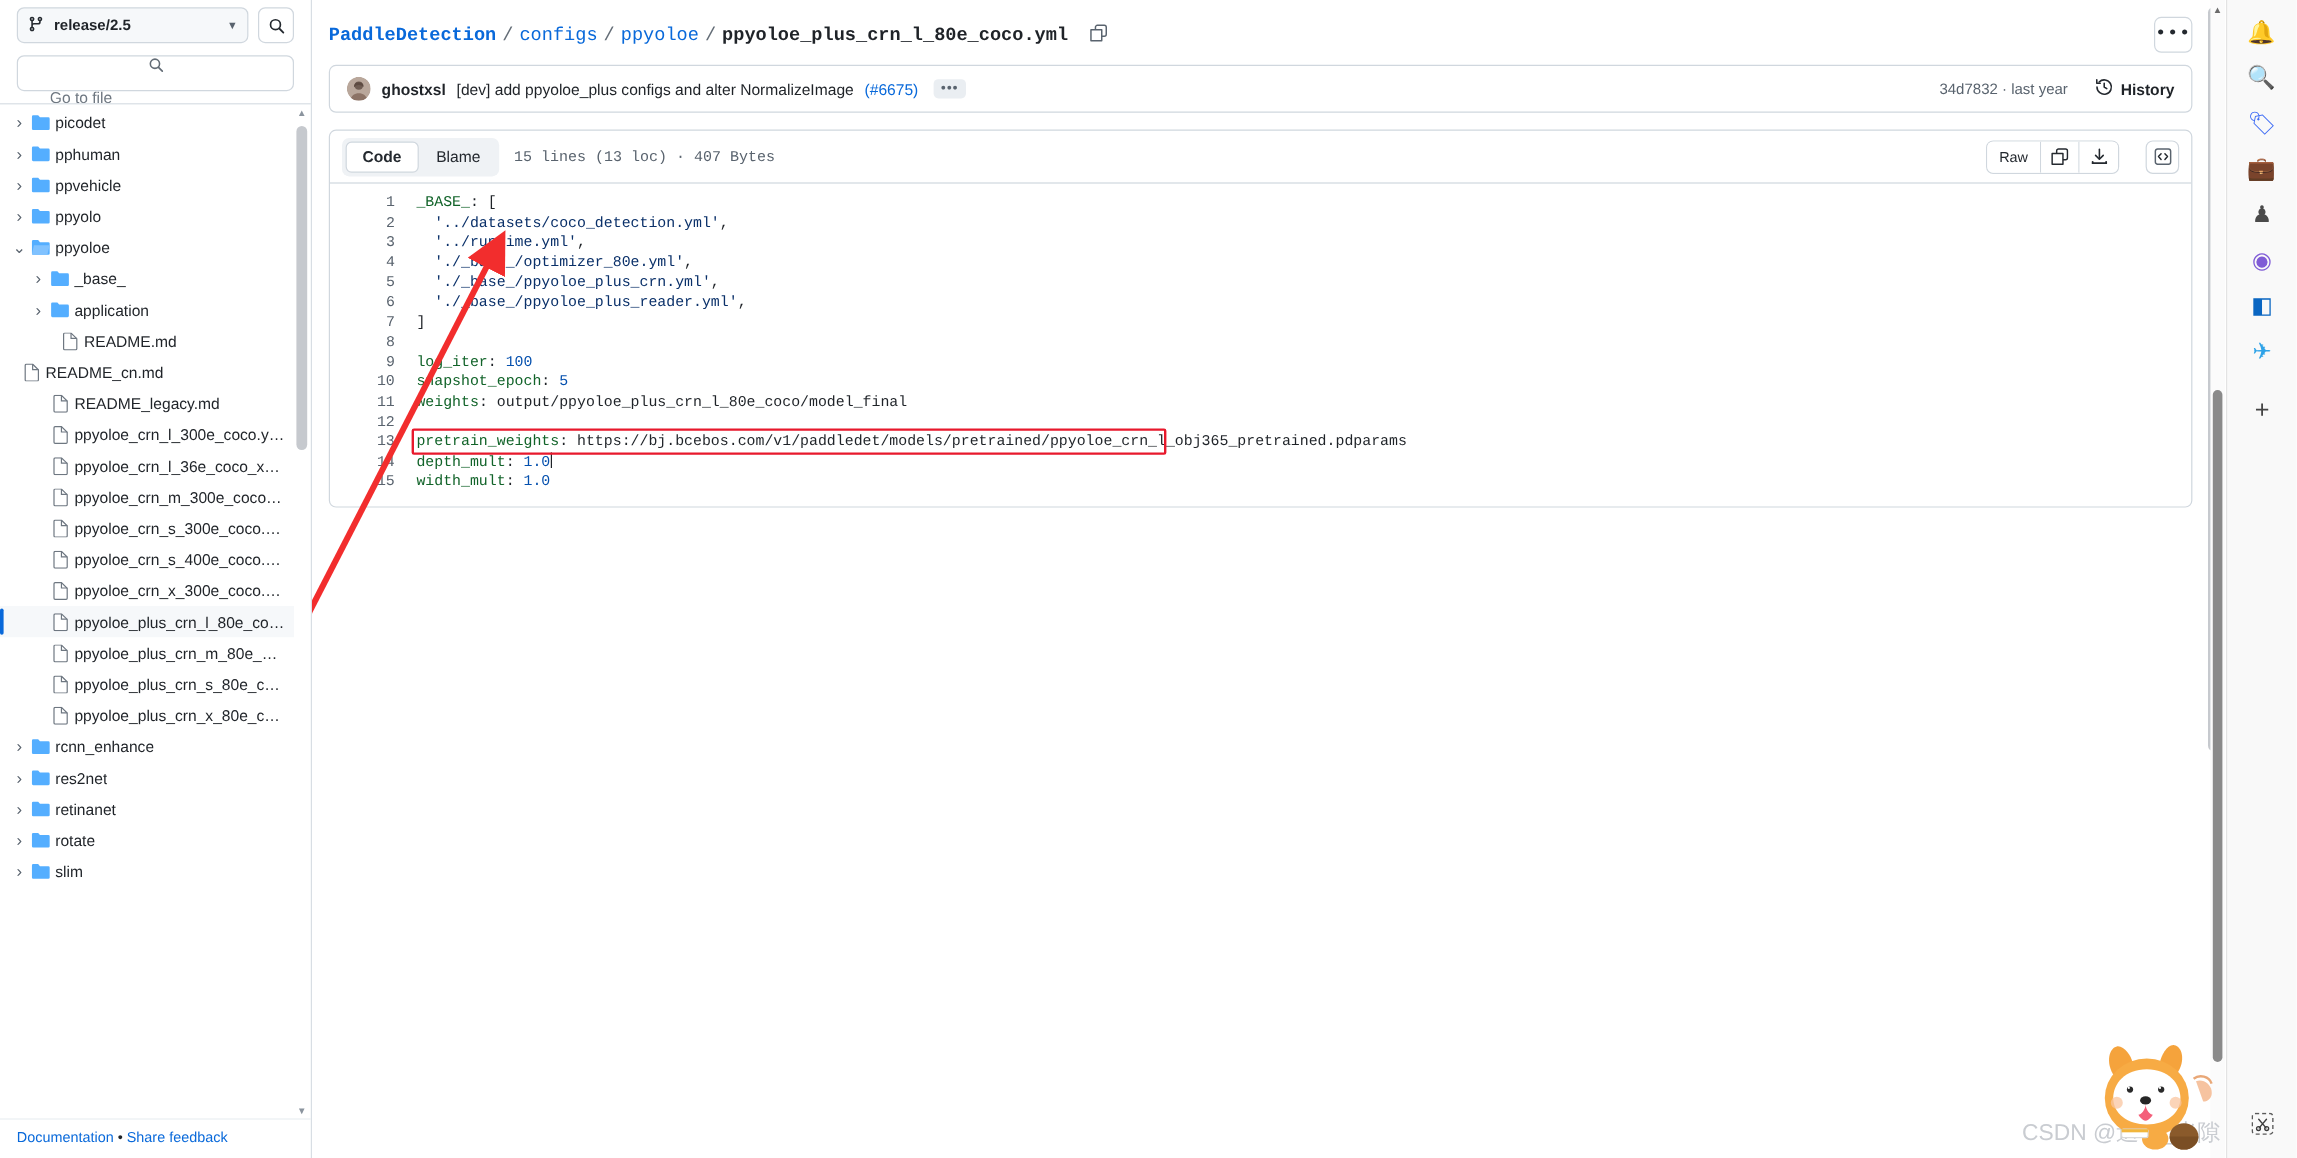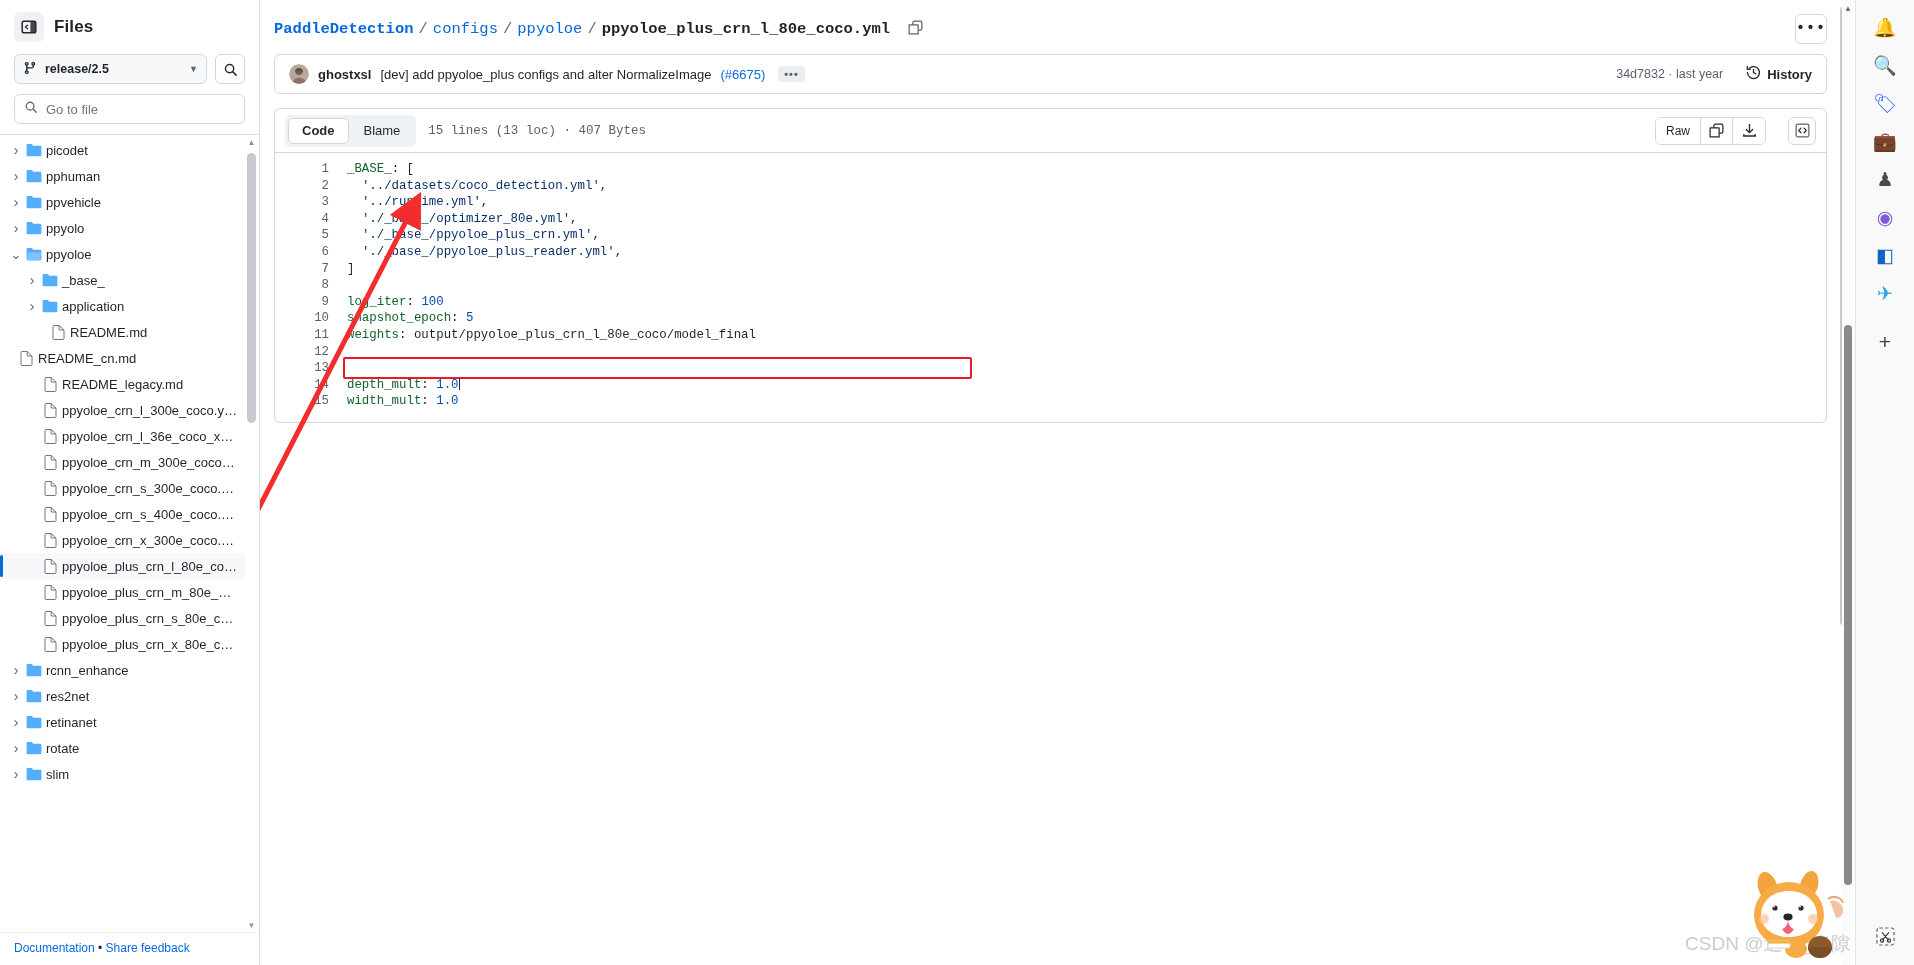--- a/index.html
+++ b/index.html
@@ -35,21 +35,21 @@
   }
   .branch-name { flex: 1; overflow: hidden; white-space: nowrap; text-overflow: ellipsis; }
   .caret { color: #59636e; font-size: 9px; }
   .icon-btn-sq {
     width: 30px; height: 30px; border: 1px solid #d0d7de; border-radius: 6px;
     background: #fff; display: flex; align-items: center; justify-content: center; cursor: pointer;
   }
   .sb-filter { padding: 6px 14px 10px 14px; }
   .filter-box {
     height: 30px; border: 1px solid #d0d7de; border-radius: 6px; background: #fff;
-    display: flex; align-items: center; gap: 8px; padding: 0 9px; cursor: text;
+    display: flex; align-items: center; gap: 8px; padding: 0 9px; cursor: text; flex-direction: column;
   }
   .filter-box input {
     border: 0; outline: 0; flex: 1; font-size: 13px; color: #1f2328;
     font-family: "Liberation Sans", sans-serif; background: transparent;
   }
   .filter-box input::placeholder { color: #6e7781; }
 
   .tree-wrap { flex: 1; position: relative; overflow: hidden; border-top: 1px solid #d8dee4; }
   .tree { position: absolute; inset: 0 14px 0 0; overflow: hidden; padding-top: 2px; }
   .tree-row {
@@ -160,30 +160,20 @@
   }
   .mascot { position: absolute; right: 60px; bottom: 6px; pointer-events: none; }
 </style>
 </head>
 <body>
 
 <div class="app">
 
   <div class="sidebar">
 
-    <div class="sb-header">
-      <div class="sb-toggle">
-        <svg width="16" height="16" viewBox="0 0 16 16" fill="none">
-          <rect x="1.2" y="2.2" width="13.6" height="11.6" rx="1.8" stroke="#24292f" stroke-width="1.5"></rect>
-          <rect x="9.4" y="2.4" width="5.2" height="11.2" fill="#24292f" opacity="0.85"></rect>
-          <path d="M6.6 6.3 L4.4 8 L6.6 9.7" stroke="#24292f" stroke-width="1.3" fill="none" stroke-linecap="round" stroke-linejoin="round"></path>
-        </svg>
-      </div>
-      <div class="sb-title">Files</div>
-    </div>
 
     <div class="sb-branchrow">
       <div class="branch-select">
         <span>
           <svg width="14" height="14" viewBox="0 0 16 16" fill="#24292f">
             <path d="M9.5 3.25a2.25 2.25 0 1 1 3 2.122V6A2.5 2.5 0 0 1 10 8.5H6a1 1 0 0 0-1 1v1.128a2.251 2.251 0 1 1-1.5 0V5.372a2.25 2.25 0 1 1 1.5 0v1.836A2.492 2.492 0 0 1 6 7h4a1 1 0 0 0 1-1v-.628A2.25 2.25 0 0 1 9.5 3.25Zm-6 0a.75.75 0 1 0 1.5 0 .75.75 0 0 0-1.5 0Zm8.25-.75a.75.75 0 1 0 0 1.5.75.75 0 0 0 0-1.5ZM4.25 12a.75.75 0 1 0 0 1.5.75.75 0 0 0 0-1.5Z"></path>
           </svg>
         </span>
         <span class="branch-name">release/2.5</span>
         <span class="caret">▼</span>
@@ -591,20 +581,21 @@
               <div class="code-line">
                 <span class="ln">11</span>
                 <span class="lc"><span class="t-key">weights</span><span class="t-pun">: output/ppyoloe_plus_crn_l_80e_coco/model_final</span></span>
               </div>
               <div class="code-line">
                 <span class="ln">12</span>
                 <span class="lc"></span>
               </div>
               <div class="code-line" id="line-highlight-13">
                 <span class="ln">13</span>
+                <span class="lc"><span class="t-key">pretrain_weights</span><span class="t-pun">: https://bj.bcebos.com/v1/paddledet/models/pretrained/ppyoloe_crn_l_obj365_pretrained.pdparams</span></span>
               </div>
               <div class="code-line">
                 <span class="ln">14</span>
                 <span class="lc"><span class="t-key">depth_mult</span><span class="t-pun">: </span><span class="t-num">1.0</span><span class="caret-bar"></span></span>
               </div>
               <div class="code-line">
                 <span class="ln">15</span>
                 <span class="lc"><span class="t-key">width_mult</span><span class="t-pun">: </span><span class="t-num">1.0</span></span>
               </div>
             </div>

